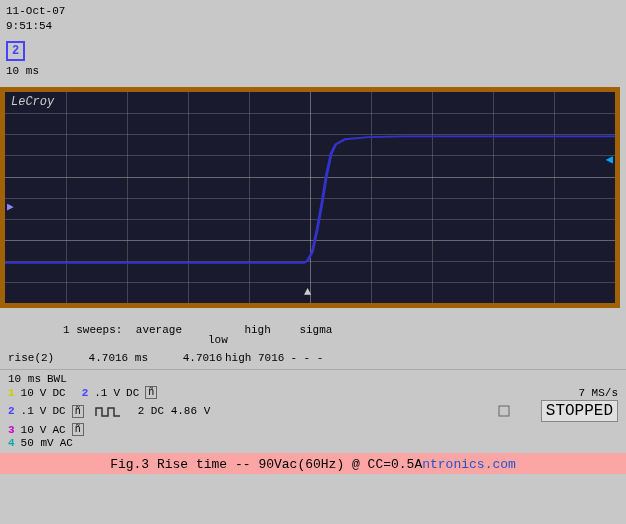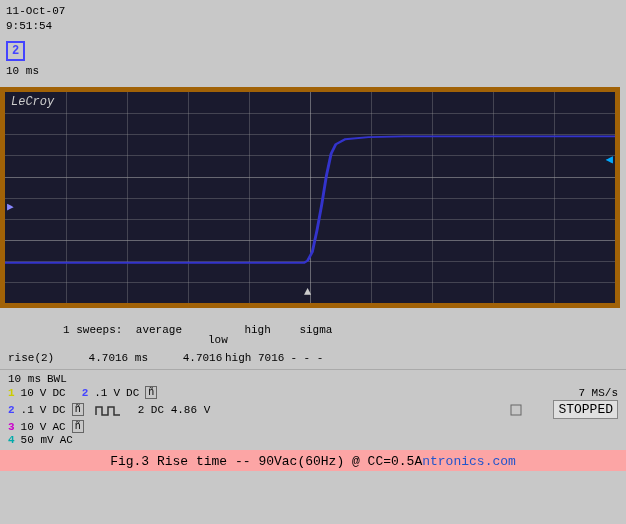--- a/index.html
+++ b/index.html
@@ -156,21 +156,21 @@
     .ch4-color { color: #00aaaa; }
     .right-status {
       margin-left: auto;
       display: flex;
       align-items: center;
       gap: 8px;
     }
     .stopped-badge {
       border: 1px solid #888;
       padding: 1px 4px;
-      font-size: 13px;
+      font-size: 16px;
       background: #e0e0e0;
       margin-left: 20px;
     }
     .bwl-label {
       font-size: 11px;
     }
     .fig-caption {
       text-align: center;
       font-size: 13px;
       padding: 4px 0 2px 0;

